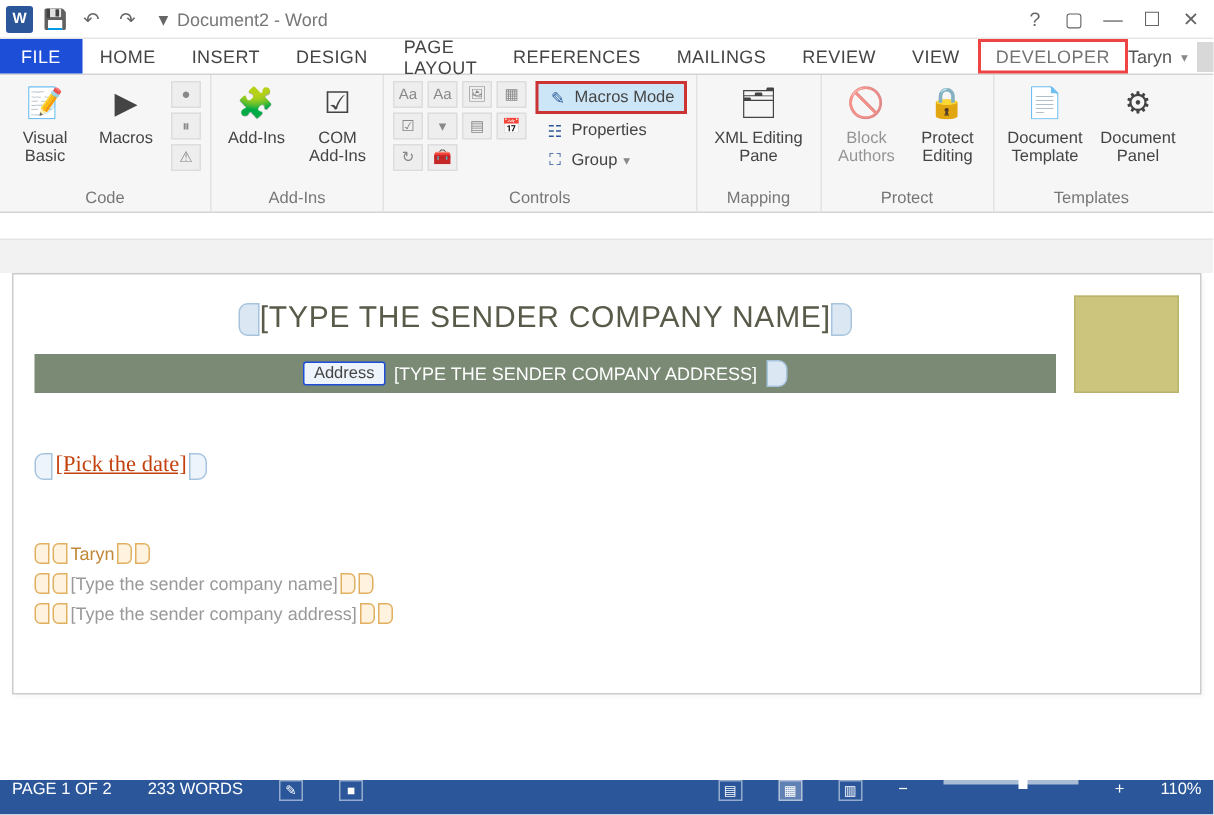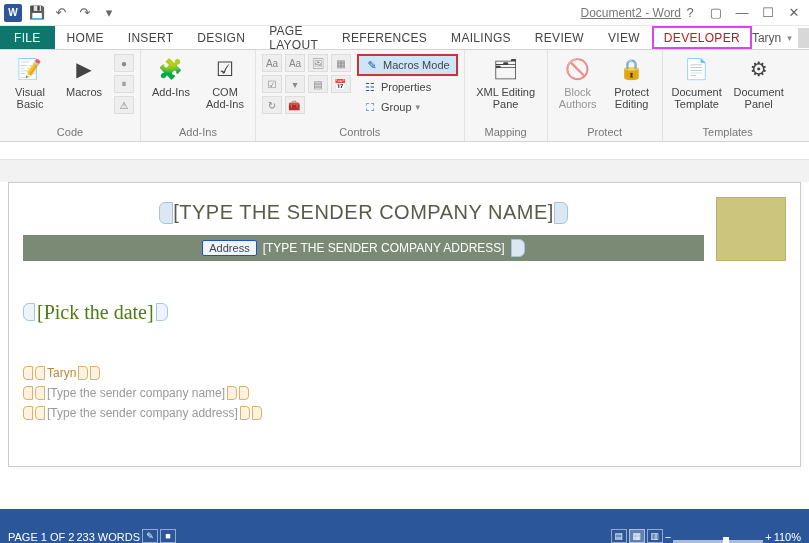--- a/index.html
+++ b/index.html
@@ -3,28 +3,28 @@
 <meta charset="utf-8">
 <style>
 * { box-sizing: border-box; margin: 0; padding: 0; font-family: "Segoe UI", Arial, sans-serif; }
 body { width: 809px; height: 543px; background: #fff; overflow: hidden; font-size: 12px; color: #444; position: relative; }
 
 
 .titlebar { height: 26px; background: #fff; display: flex; align-items: center; border-bottom: 1px solid #e5e5e5; }
 .tb-left { display: flex; align-items: center; gap: 6px; padding-left: 4px; }
 .tb-ico { width: 18px; height: 18px; display: inline-flex; align-items: center; justify-content: center; color: #666; font-size: 13px; }
 .word-ico { width: 18px; height: 18px; background: #2b579a; color: #fff; font-size: 10px; font-weight: bold; display: flex; align-items: center; justify-content: center; border-radius: 2px; }
-.tb-title { flex: 1; text-align: right; color: #777; font-size: 12px; text-decoration: underline; }
+.tb-title { flex: 1; text-align: left; color: #777; font-size: 12px; }
 .tb-right { display: flex; align-items: center; gap: 8px; padding-right: 6px; color: #888; }
 
 
 .tabs { height: 24px; display: flex; align-items: stretch; background: #fff; border-bottom: 1px solid #d4d4d4; }
 .tab { padding: 0 12px; display: flex; align-items: center; font-size: 12px; color: #444; text-transform: uppercase; cursor: pointer; letter-spacing: .3px; }
-.tab.file { background: #0f766e; color: #fff; padding: 0 14px; }
-.tab.dev { border: 2px solid #d946ef; color: #b91c1c; padding: 0 10px; }
+.tab.file { background: #1d4ed8; color: #fff; padding: 0 14px; }
+.tab.dev { border: 2px solid #ef4444; color: #737373; padding: 0 10px; }
 .tabs .spacer { flex: 1; }
 .user { display: flex; align-items: center; gap: 6px; padding-right: 6px; color: #555; }
 .avatar { width: 20px; height: 20px; background: #d8d8d8; }
 
 
 .ribbon { height: 92px; background: #f6f6f6; display: flex; border-bottom: 1px solid #d4d4d4; }
 .group { border-right: 1px solid #e2e2e2; display: flex; flex-direction: column; align-items: center; padding: 4px 6px 1px; }
 .group-body { flex: 1; display: flex; align-items: flex-start; gap: 6px; }
 .group-label { font-size: 11px; color: #777; padding: 2px 0; }
 .bigbtn { display: flex; flex-direction: column; align-items: center; gap: 2px; width: 48px; font-size: 11px; color: #444; text-align: center; line-height: 1.1; cursor: pointer; }
@@ -54,25 +54,25 @@
 .addr-bar { background: #7a8a74; color: #fff; height: 26px; display: flex; align-items: center; justify-content: center; gap: 6px; font-size: 12px; margin-top: 2px; }
 .addr-label { background: #eef4fb; color: #444; border: 1px solid #1d4ed8; padding: 1px 6px; font-size: 11px; border-radius: 2px; }
 .swatch { width: 70px; background: #cbc57d; border: 1px solid #b9b36c; }
 .fld { margin-top: 40px; }
 .fld-line { margin: 6px 0; display: flex; align-items: center; gap: 2px; }
 .tag-s { display: inline-block; border: 1px solid #e0b060; background: #fff3e0; width: 10px; height: 14px; border-radius: 4px 0 0 4px; }
 .tag-s.r { border-radius: 0 4px 4px 0; }
 .tag-b { display: inline-block; border: 1px solid #a7c4de; background: #eef4fb; width: 12px; height: 18px; border-radius: 6px 0 0 6px; }
 .tag-b.r { border-radius: 0 6px 6px 0; }
 .ph-text { color: #999; font-size: 12px; }
-.date-text { color: #4d7c0f; font-size: 20px; font-family: Georgia, serif; }
+.date-text { color: #c2410c; font-size: 15px; font-family: Georgia, serif; text-decoration: underline; }
 .taryn-text { color: #c08838; font-size: 12px; }
 
 
-.statusbar { position: absolute; bottom: 0; left: 0; right: 0; height: 34px; background: #2b579a; color: #fff; display: flex; align-items: flex-end; font-size: 11px; padding: 0 8px; gap: 2px; }
+.statusbar { position: absolute; bottom: 0; left: 0; right: 0; height: 23px; background: #2b579a; color: #fff; display: flex; align-items: flex-start; font-size: 11px; padding: 0 8px; gap: 24px; }
 .statusbar .sp { flex: 1; }
 .st-ico { width: 16px; height: 14px; display: inline-flex; align-items: center; justify-content: center; border: 1px solid rgba(255,255,255,.5); font-size: 9px; }
 .zoom-slider { width: 90px; height: 3px; background: rgba(255,255,255,.6); position: relative; }
 .zoom-slider::after { content: ""; position: absolute; left: 55%; top: -3px; width: 6px; height: 9px; background: #fff; }
 </style>
 </head>
 <body>
 
 <div class="titlebar">
   <div class="tb-left">

